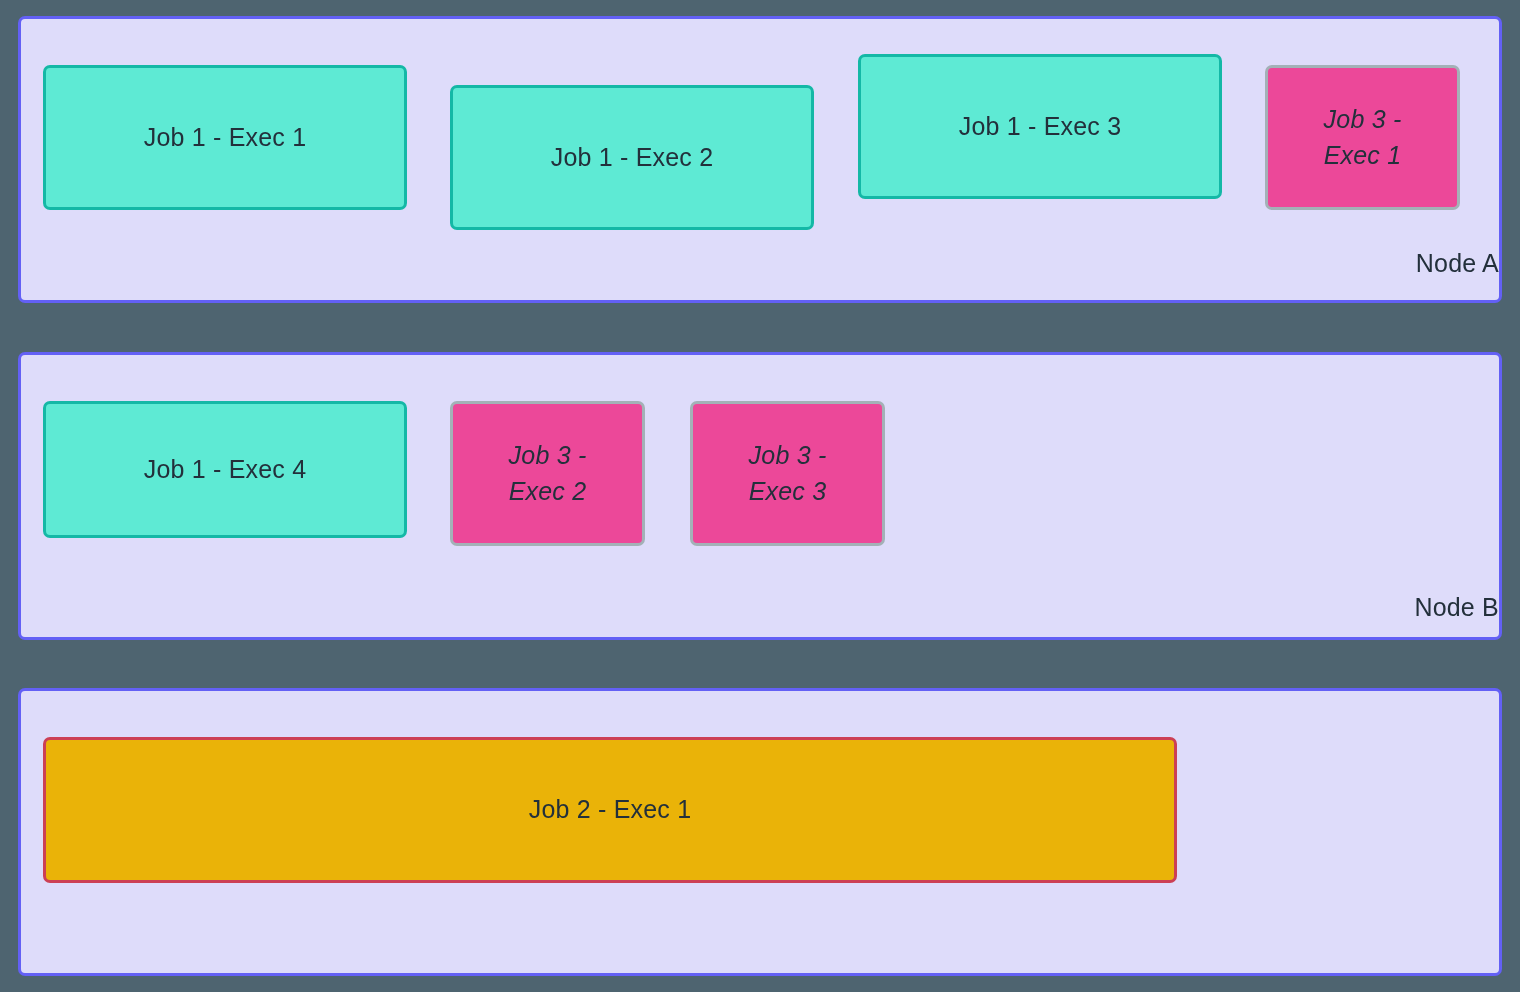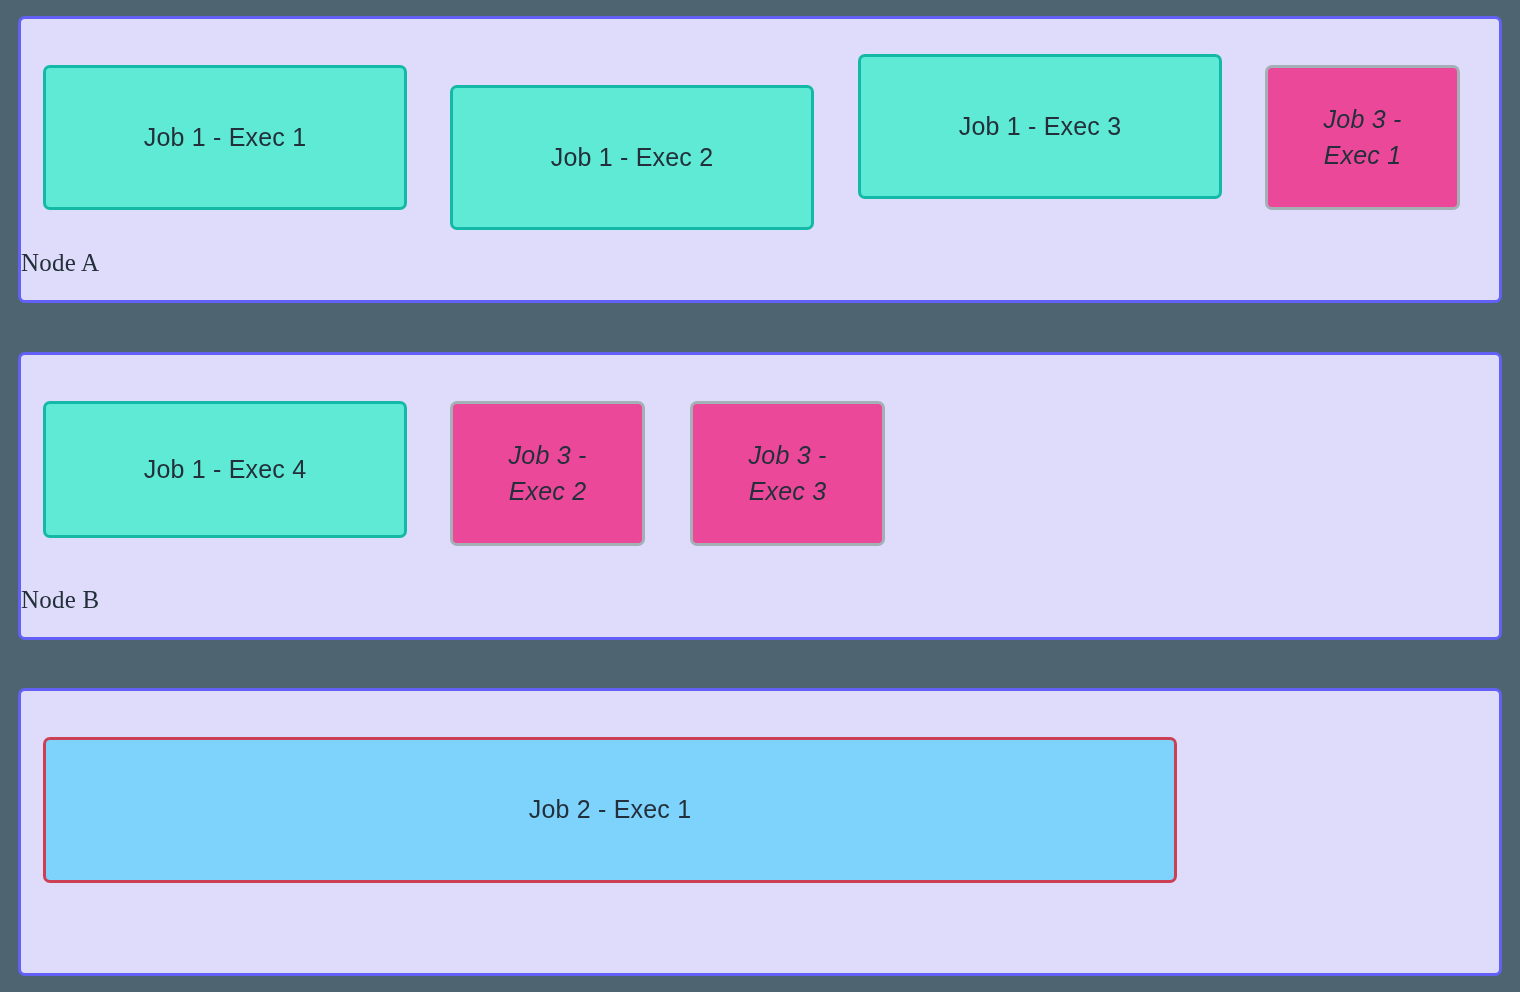--- a/index.html
+++ b/index.html
@@ -22,25 +22,24 @@
     position: absolute;
     box-sizing: border-box;
     background: #dedcfa;
     border: 3px solid #6360f5;
     border-radius: 7px;
   }
   .node-label {
     position: absolute;
     left: 0;
     right: 0;
-    text-align: left;
+    text-align: right;
     font-size: 25px;
     color: #23303b;
     letter-spacing: 0.2px;
-    font-family: Liberation Serif, serif;
   }
   .task {
     position: absolute;
     box-sizing: border-box;
     border-radius: 7px;
     display: flex;
     align-items: center;
     justify-content: center;
     text-align: center;
     font-size: 25px;
@@ -53,21 +52,21 @@
     background: #5eead4;
     border: 3px solid #14b8a6;
     text-align: right;
   }
   .task.gray {
     background: #ec4899;
     border: 3px solid #a3b1b7;
     font-style: italic;
   }
   .task.red {
-    background: #7dd3fc;
+    background: #eab308;
     border: 3px solid #cc4055;
   }
 </style>
 </head>
 <body>
 
 <div class="canvas">
 
   <div class="node" style="left:18px; top:16px; width:1484px; height:287px;">
     <div class="task orange" style="left:22px; top:46px; width:364px; height:145px;">Job 1 - Exec 1</div>
@@ -77,20 +76,20 @@
 Exec 1</div>
     <div class="node-label" style="top:230px;">Node A</div>
   </div>
 
   <div class="node" style="left:18px; top:352px; width:1484px; height:288px;">
     <div class="task orange" style="left:22px; top:46px; width:364px; height:137px;">Job 1 - Exec 4</div>
     <div class="task gray" style="left:429px; top:46px; width:195px; height:145px;">Job 3 -
 Exec 2</div>
     <div class="task gray" style="left:669px; top:46px; width:195px; height:145px;">Job  3 -
 Exec 3</div>
-    <div class="node-label" style="top:231px;">Node B</div>
+    <div class="node-label" style="top:238px;">Node B</div>
   </div>
 
   <div class="node" style="left:18px; top:688px; width:1484px; height:288px;">
     <div class="task red" style="left:22px; top:46px; width:1134px; height:146px;">Job 2 - Exec 1</div>
   </div>
 
 </div>
 
 </body></html>

